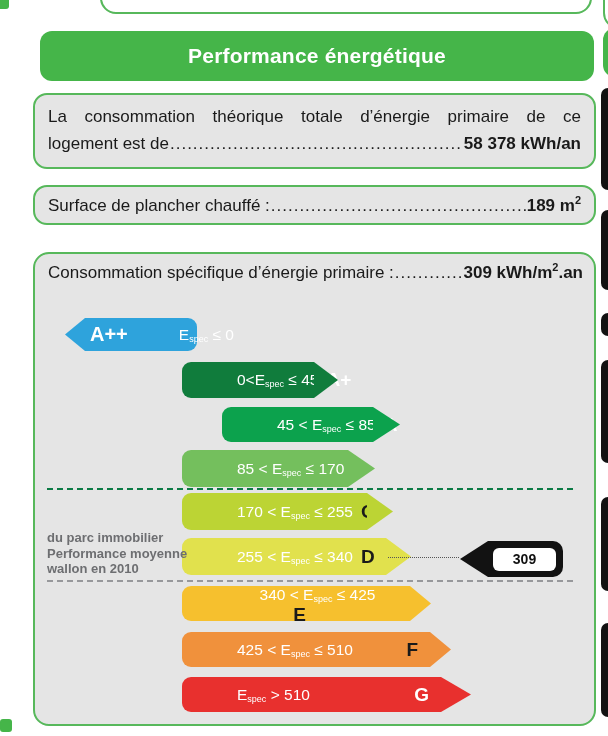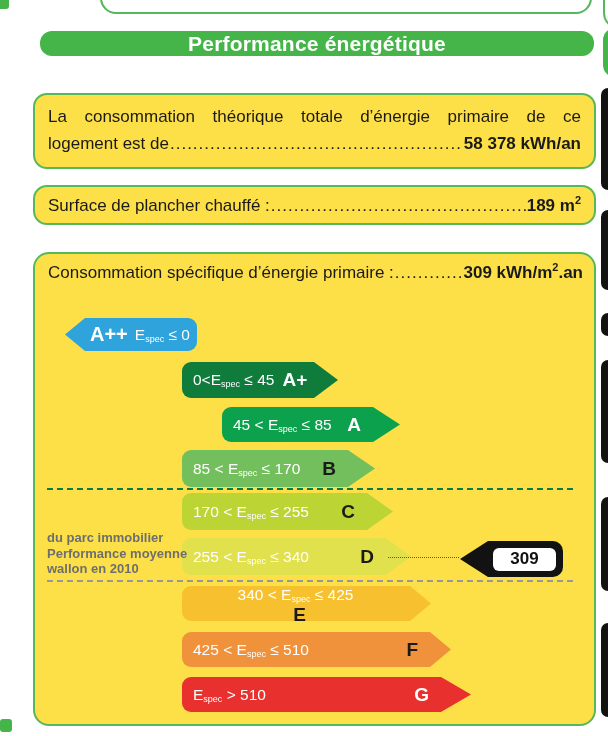--- a/index.html
+++ b/index.html
@@ -15,43 +15,43 @@
   .frag-banner-right{position:absolute;left:603px;top:28px;width:20px;height:49px;background:#45B549;border-radius:12px 0 0 12px;}
   .bbar{position:absolute;left:601px;width:14px;background:#121212;border-radius:7px 0 0 7px;}
   .bbar.b1{top:88px;height:102px;}
   .bbar.b2{top:210px;height:80px;}
   .bbar.b3{top:313px;height:23px;}
   .bbar.b4{top:360px;height:103px;}
   .bbar.b5{top:497px;height:94px;}
   .bbar.b6{top:623px;height:94px;}
   
   .banner{
-    position:absolute;left:40px;top:31px;width:554px;height:25px;background:#45B549;border-radius:12px;
+    position:absolute;left:40px;top:31px;width:554px;height:50px;background:#45B549;border-radius:12px;
     display:flex;align-items:center;justify-content:center;
   }
   .banner span{color:#fff;font-size:21px;font-weight:700;letter-spacing:.2px;}
   
-  .gbox{position:absolute;left:33px;width:563px;border:2px solid #57B85B;border-radius:14px;background:#fde047;box-sizing:border-box;}
+  .gbox{position:absolute;left:33px;width:563px;border:2px solid #57B85B;border-radius:14px;background:#e5e5e5;box-sizing:border-box;}
   .box1{top:93px;height:76px;padding:8px 13px 0 13px;}
   .box2{top:185px;height:40px;padding:0 13px;display:flex;align-items:center;}
   .box3{top:252px;height:474px;border-radius:16px;}
   .jline{font-size:17px;line-height:27px;text-align:justify;text-align-last:justify;white-space:nowrap;}
   .lline{display:flex;align-items:baseline;font-size:17px;line-height:27px;width:100%;}
   .lline .lbl{white-space:nowrap;}
   .leader{flex:1;overflow:hidden;white-space:nowrap;letter-spacing:1px;margin:0 1px;}
   .val{font-weight:700;white-space:nowrap;}
   .val sup{font-size:11px;font-weight:700;vertical-align:super;line-height:0;}
   
   .b3head{position:absolute;left:13px;right:11px;top:5px;display:flex;align-items:baseline;font-size:17px;line-height:27px;}
   
   .arrow-row{position:absolute;display:flex;align-items:stretch;}
   .arrow-body{display:flex;align-items:center;justify-content:space-between;border-radius:9px 0 0 9px;padding:0 12px 0 11px;white-space:nowrap;}
   .arrow-body>*{flex-shrink:0;}
   .arrow-tip{clip-path:polygon(0 0,100% 50%,0 100%);}
-  .range{font-size:15.5px;}
+  .range{font-size:15.5px;margin-left:44px;}
   .range .sub{font-size:9px;position:relative;top:2px;letter-spacing:0;}
   .letter{font-size:19px;font-weight:700;margin-left:8px;}
   
   .app-row{left:30px;top:64px;height:33px;}
   .app-row .arrow-tip{width:20px;clip-path:polygon(100% 0,0 50%,100% 100%);}
   .app-row .arrow-body{border-radius:0 9px 9px 0;justify-content:flex-start;padding:0 10px 0 5px;width:97px;}
   .app-row .letter{margin:0 7px 0 0;font-size:20px;}
   
   .r0{left:147px;top:108px;height:36px;} .r0 .arrow-body{width:109px;} .r0 .arrow-tip{width:24px;}
   .r1{left:147px;top:153px;height:35px;padding-left:40px;} .r1 .arrow-body{width:128px;} .r1 .arrow-tip{width:27px;}
@@ -68,21 +68,21 @@
   
   .ann{position:absolute;left:12px;font-weight:700;font-size:13px;line-height:15.5px;white-space:nowrap;}
   .ann.peb{top:198px;color:#007B3E;}
   .ann.parc{top:276px;color:#6D6E71;}
   
   .connector{position:absolute;left:353px;top:303px;width:71px;height:0;border-top:1.5px dotted #555;}
   .marker{position:absolute;left:425px;top:287px;width:103px;height:36px;display:flex;}
   .marker .mtip{width:28px;background:#121212;clip-path:polygon(100% 0,0 50%,100% 100%);}
   .marker .mbody{flex:1;background:#121212;border-radius:0 10px 10px 0;display:flex;align-items:center;}
   .marker .pill{background:#fff;border-radius:6px;height:23px;margin-left:5px;width:63px;display:flex;align-items:center;justify-content:center;}
-  .marker .pill span{font-size:17px;font-weight:600;color:#111;}
+  .marker .pill span{font-size:14px;font-weight:600;color:#111;}
 </style>
 </head>
 <body>
 
 <div class="page">
 
   <div class="frag-square-tl"></div>
   <div class="frag-box-top"></div>
   <div class="frag-box-top-right"></div>
   <div class="frag-banner-right"></div>

